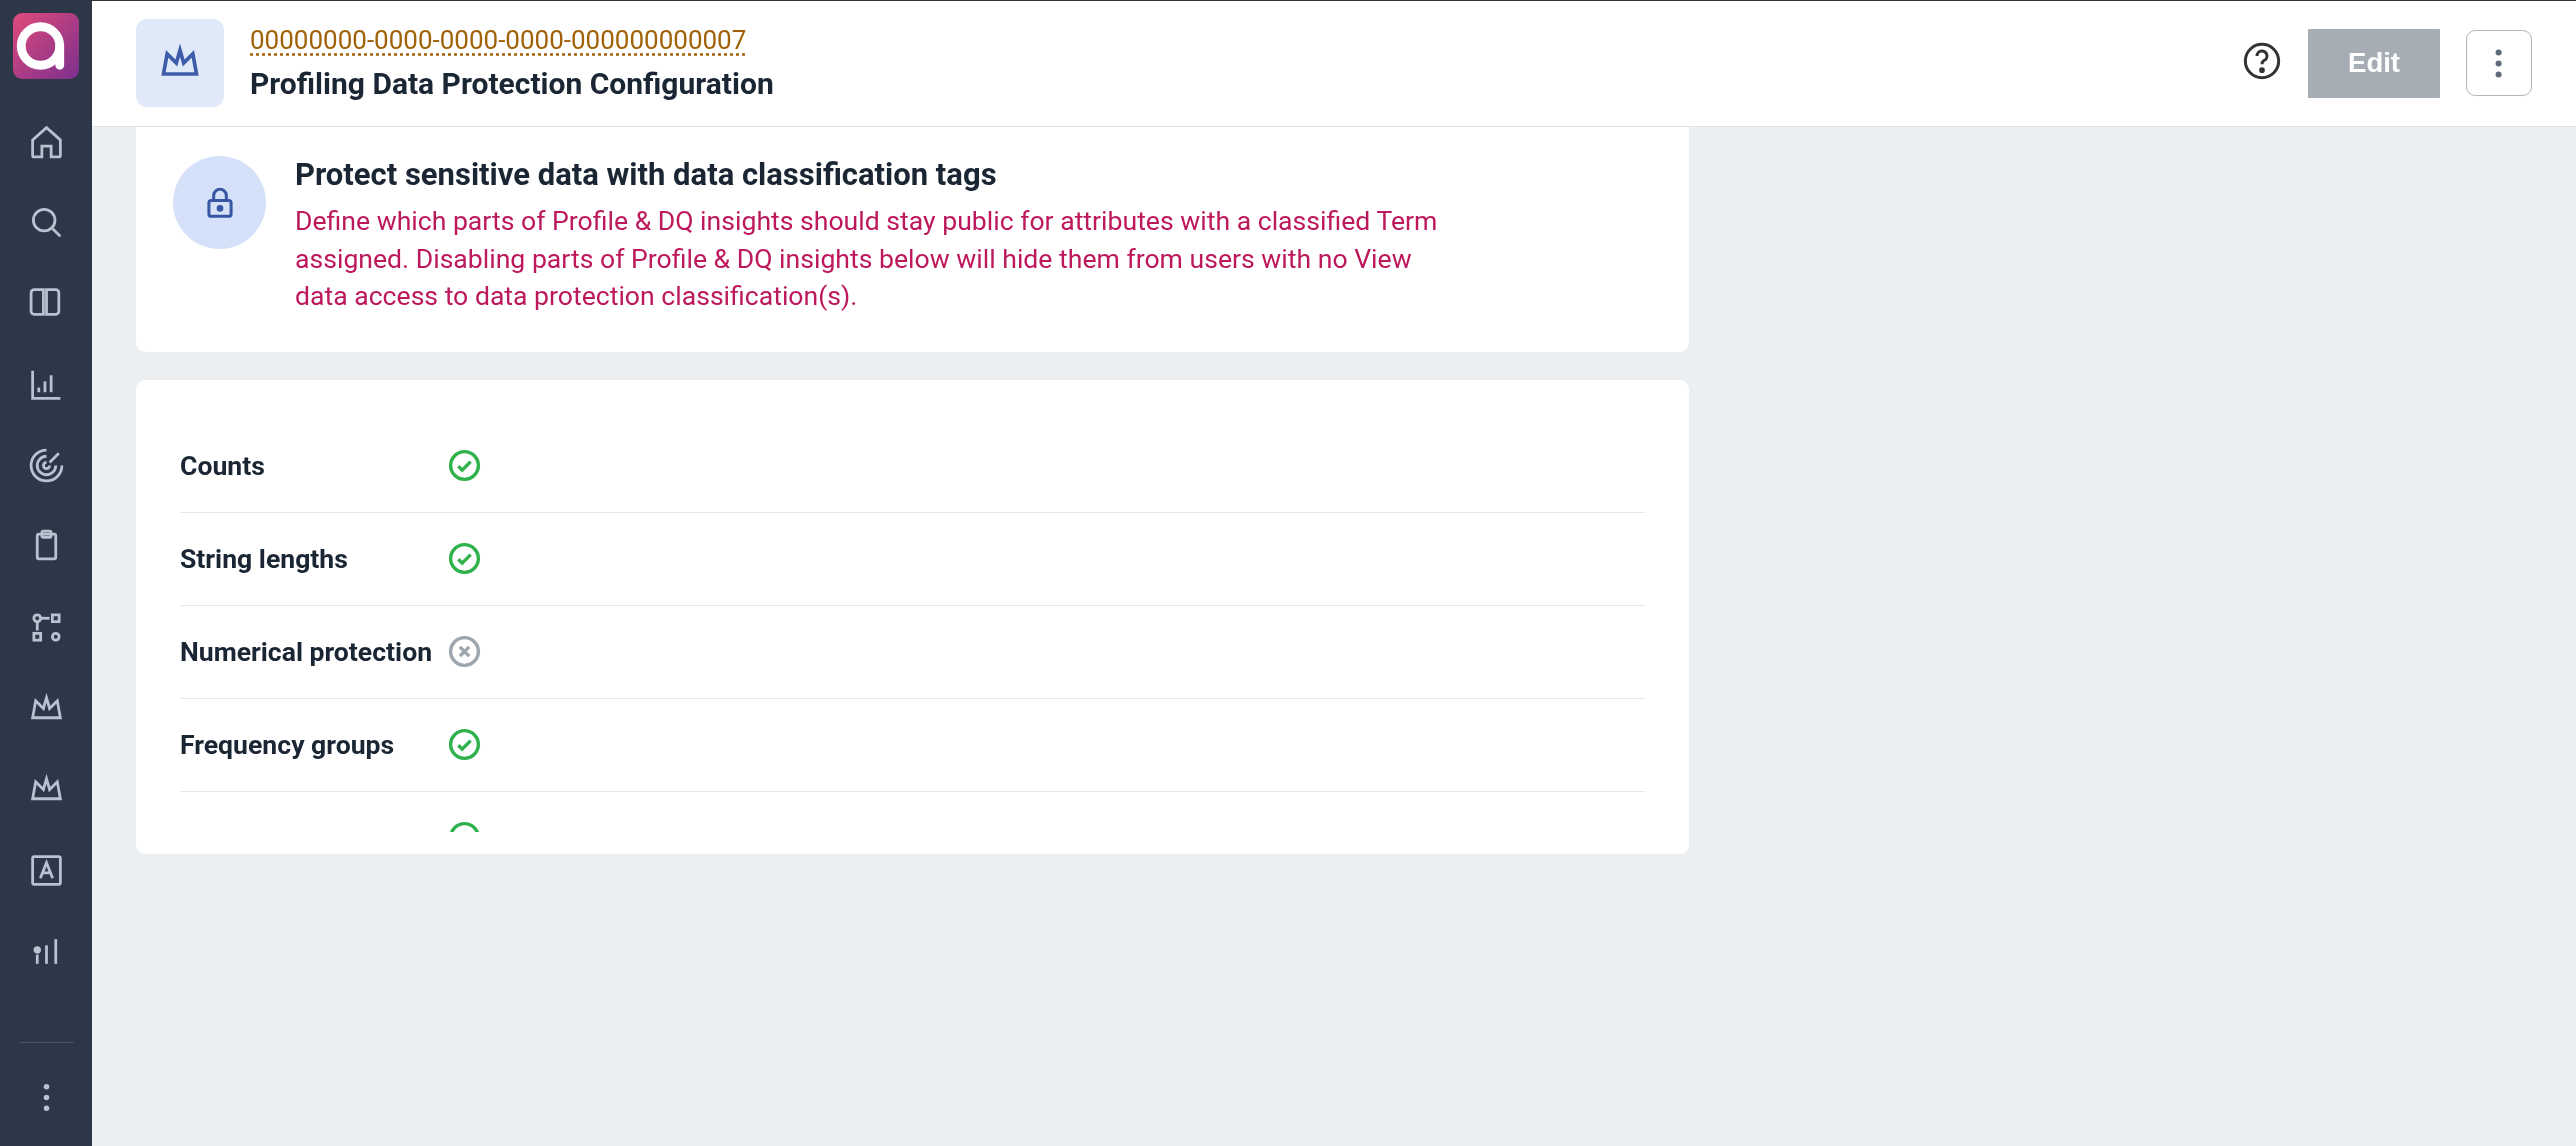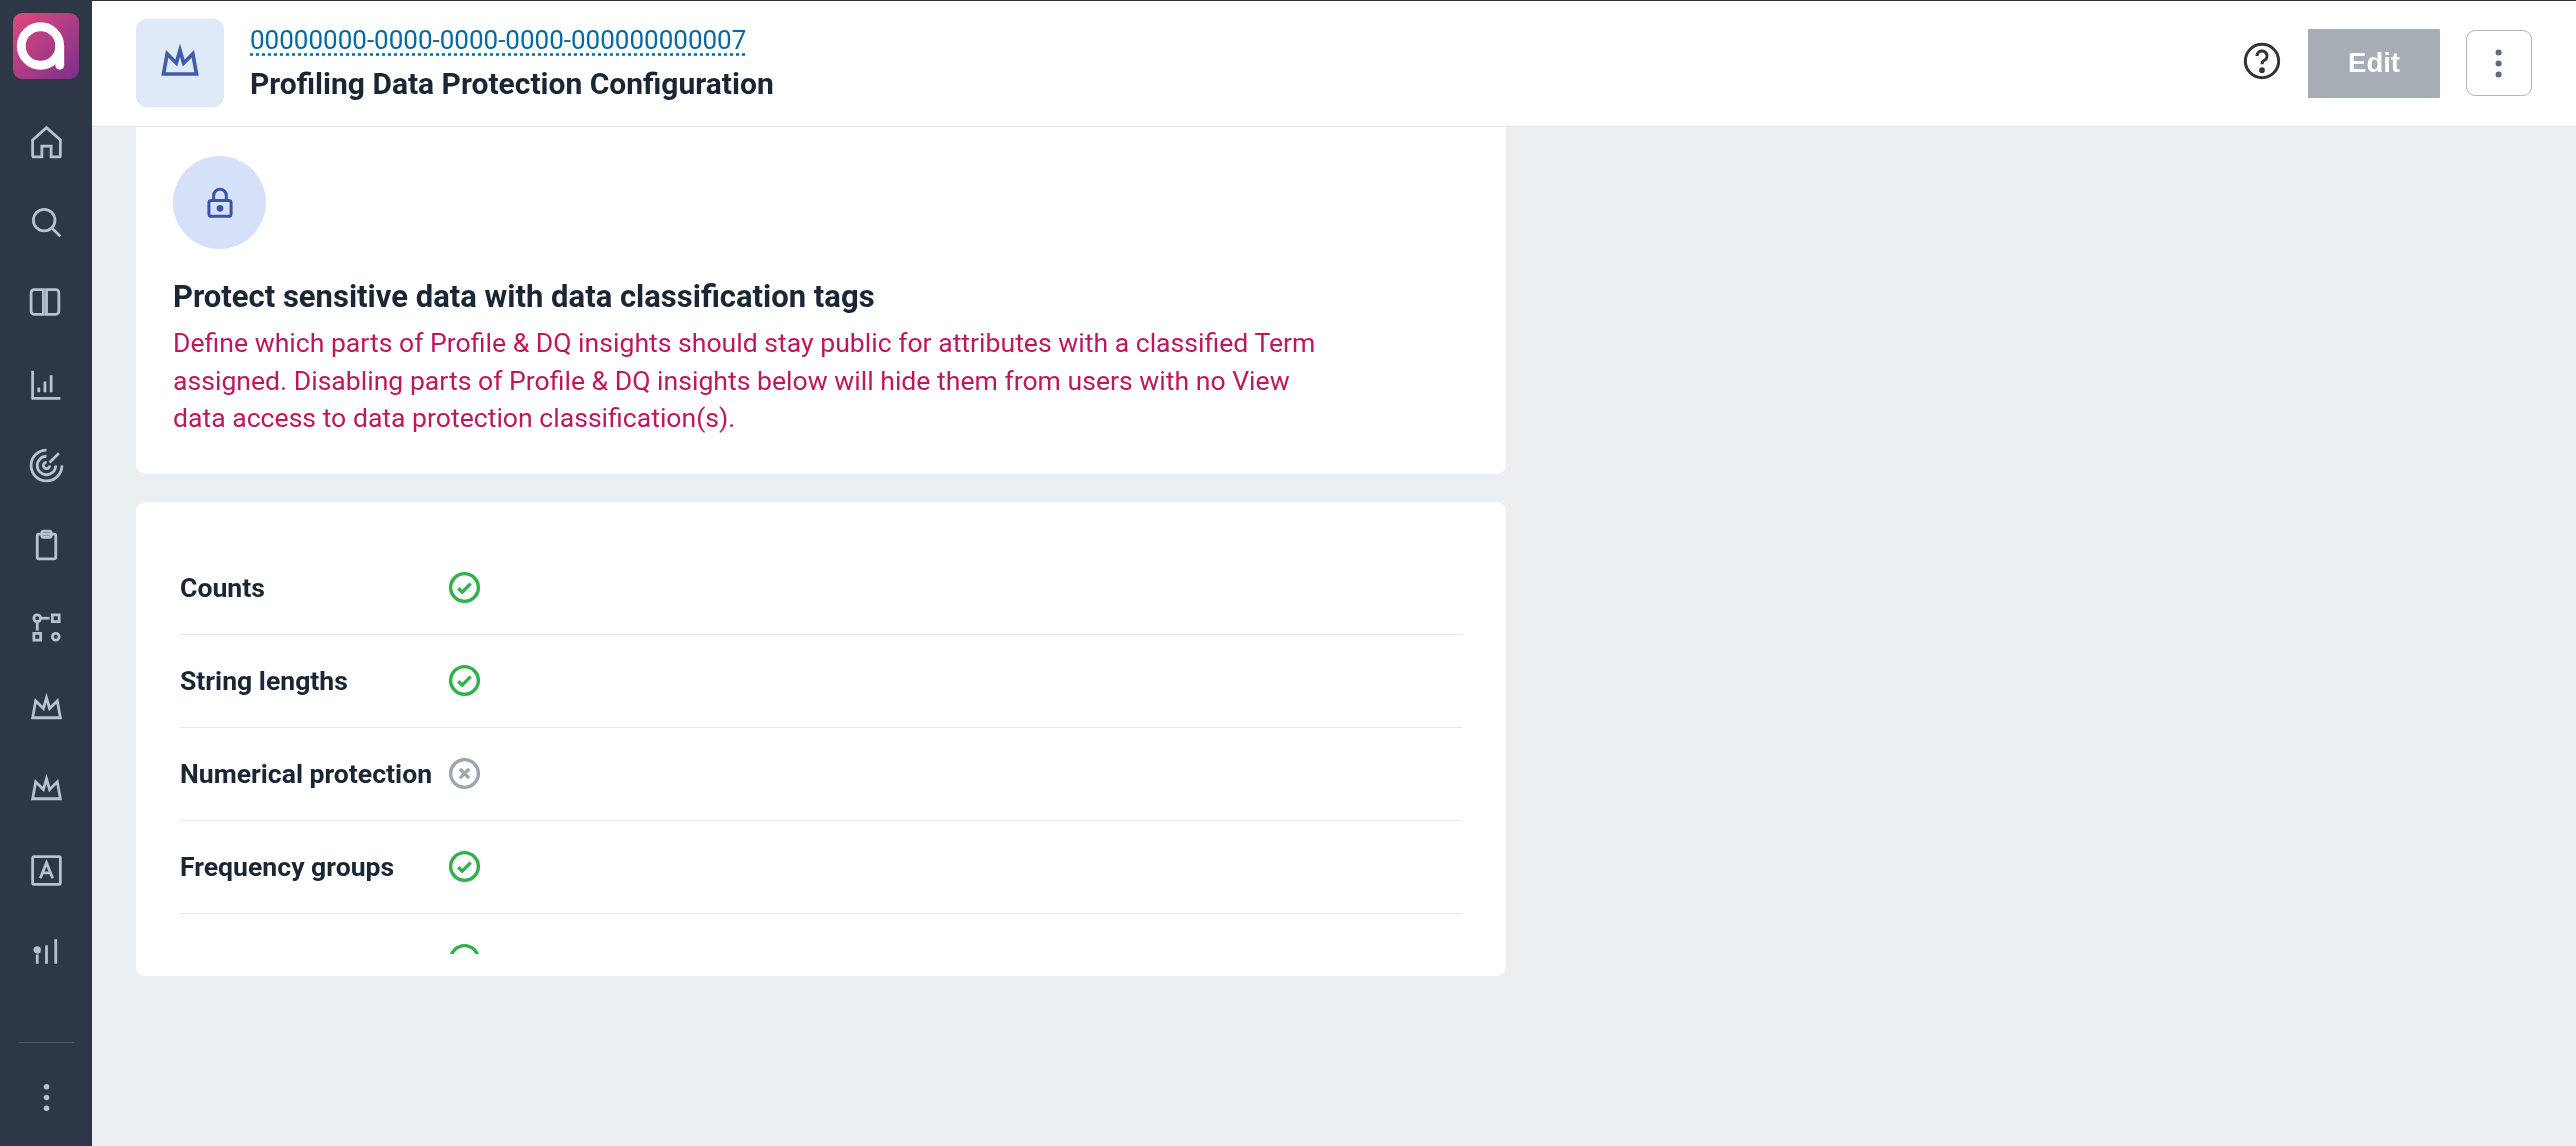--- a/index.html
+++ b/index.html
@@ -62,21 +62,21 @@
       background:#e0e9f8;
       border-radius:11px;
       display:flex; align-items:center; justify-content:center;
       margin-right:26px;
       flex-shrink:0;
     }
     .topbar-icon-tile svg { width:44px; height:44px; color:#3f5caa; stroke:#3f5caa;}
     .topbar-title-block { flex:1; }
     .breadcrumb-id {
       font-size:26px;
-      color:#0369a1;
+      color:#a16207;
       text-decoration:underline dotted;
       text-underline-offset:3.7px;
       margin-bottom:11px;
       cursor:pointer;
     }
     .page-title {
       font-size:30px;
       font-weight:700;
       color:#1b2635;
     }
@@ -102,22 +102,21 @@
     }
     .more-btn svg{ width:9.2px; height:33px; color:#5f6b7a;}
     .content {
       flex:1;
       overflow:auto;
       padding:0 44px 44px 44px;
     }
     .card {
       background:#fff;
       border-radius:9.2px;
-      width:1370px;
-      flex-direction:column;
+      width:1553px;
     }
     .info-card {
       padding:29px 37px 37px 37px;
       display:flex;
       gap:29px;
       border-top-left-radius:0;
       border-top-right-radius:0;
     }
     .info-icon-tile {
       width:93px; height:93px;

